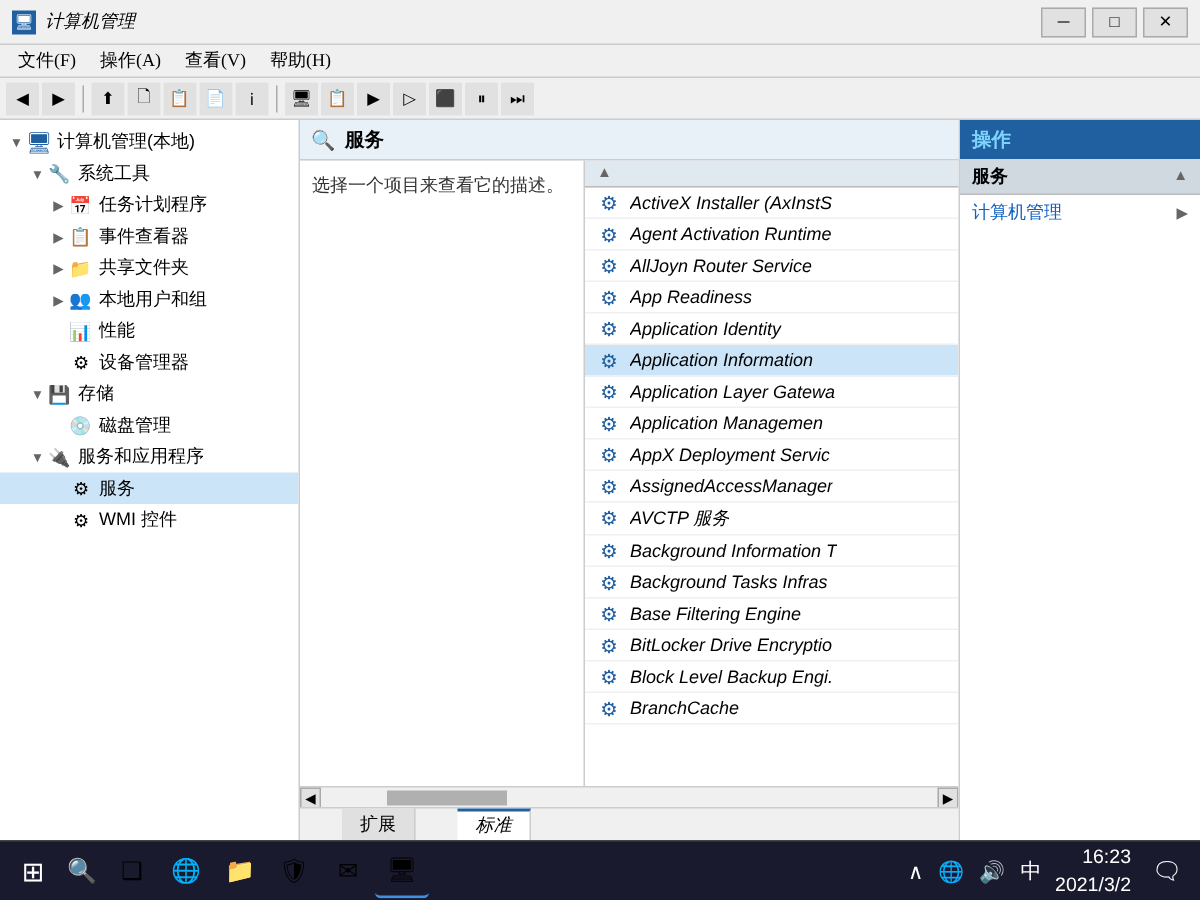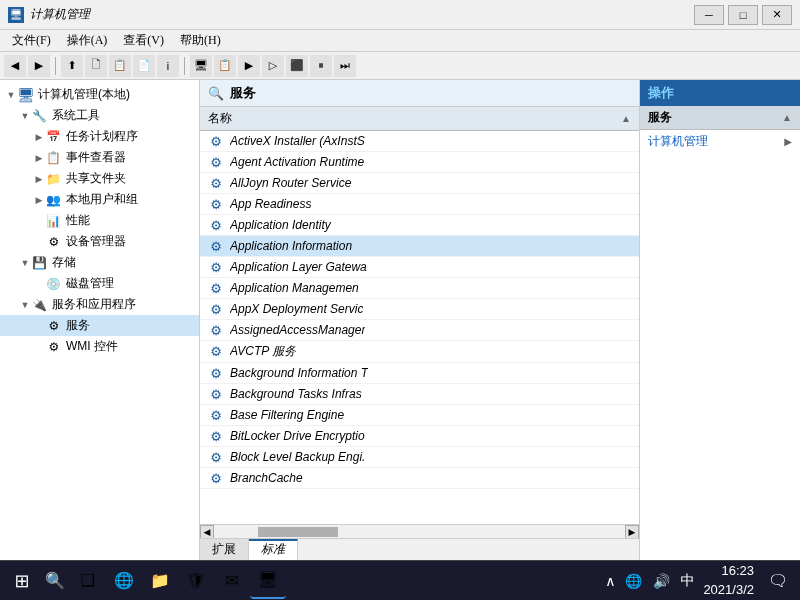--- a/index.html
+++ b/index.html
@@ -228,22 +228,23 @@
       border-top: 1px solid #ccc;
       background: #f0f0f0;
       flex-shrink: 0;
       height: 22px;
     }
     .tab {
       padding: 2px 12px;
       border-right: 1px solid #ccc;
       cursor: pointer;
       font-size: 12px;
-      display: flex; align-items: flex-end;
+      display: flex; align-items: center;
       background: #e0e0e0;
+      margin-left: 28px;
     }
     .tab.active {
       background: white;
       border-top: 2px solid #2060a0;
       font-style: italic;
     }
 
     
     .horiz-scroll {
       height: 14px;
@@ -491,25 +492,27 @@
 
     <div class="middle-pane">
 
       <div class="middle-header">
         <span class="search-icon-inline">🔍</span>
         <span>服务</span>
       </div>
 
       <div class="middle-body">
 
+        <div class="description-pane">
+          <span>选择一个项目来查看它的描述。</span>
+        </div>
 
         <div class="services-list-pane">
 
           <div class="list-header">
-            <span class="list-header-text">名称</span>
             <span class="list-header-arrow">▲</span>
           </div>
 
           <div id="services-list">
               <div class="service-item">
       <span class="service-icon">⚙</span>
       <span class="service-name">ActiveX Installer (AxInstS</span>
     </div>
               <div class="service-item">
       <span class="service-icon">⚙</span>

